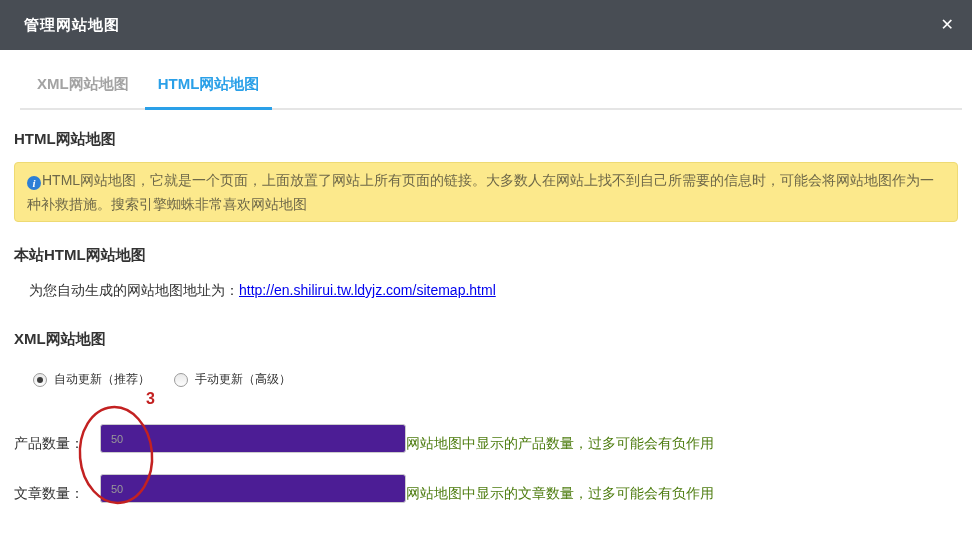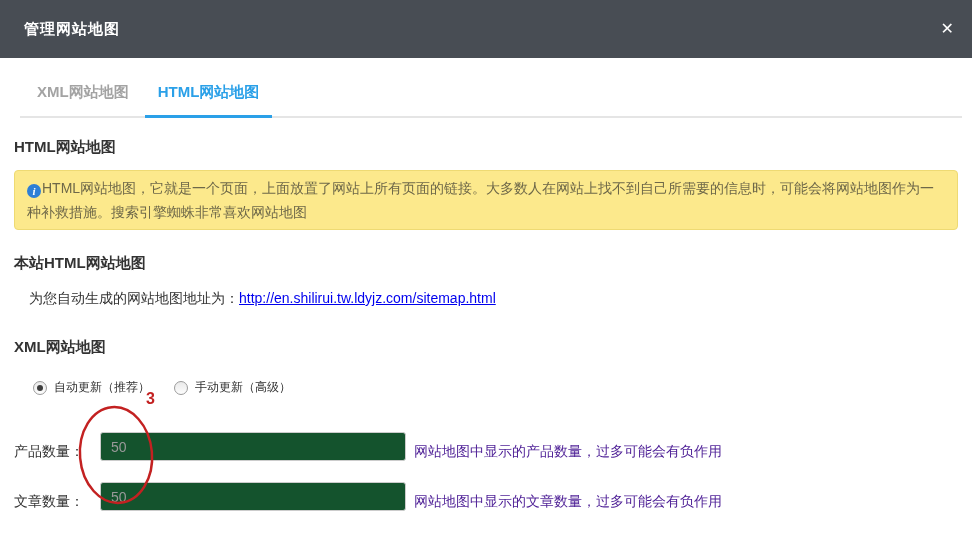--- a/index.html
+++ b/index.html
@@ -2,21 +2,21 @@
 <html><head>
 <meta charset="utf-8">
 <style>
   * { margin:0; padding:0; box-sizing:border-box; }
   html,body { width:972px; height:548px; }
   body { font-family:"Liberation Sans","DejaVu Sans",sans-serif; background:#fff; }
 
   .dialog { position:relative; width:972px; height:548px; background:#fff; overflow:hidden; }
 
   
-  .dialog-header { height:58px; background:#484d54; display:flex; align-items:center; padding:0 18px 0 24px; }
+  .dialog-header { height:50px; background:#484d54; display:flex; align-items:center; padding:0 18px 0 24px; }
   .dialog-title { color:#ffffff; font-size:15px; font-weight:bold; letter-spacing:1px; }
   .dialog-close { margin-left:auto; color:#ffffff; font-size:16px; line-height:1; cursor:pointer; font-weight:bold; }
 
   
   .tabbar { margin:0 10px 0 20px; border-bottom:2px solid #e5e5e5; display:flex; padding-top:25px; }
   .tab { padding:0 13px 13px; margin-bottom:-2px; font-size:15px; font-weight:bold; cursor:pointer; }
   .tab-inactive { color:#a3a3a3; margin-left:4px; }
   .tab-active { color:#2aa0e8; border-bottom:3px solid #2aa0e8; margin-left:3px; }
 
   .content { padding:0 14px; }
@@ -43,22 +43,22 @@
   .radio { width:14px; height:14px; border-radius:50%; border:1px solid #9b9b9b;
            background:linear-gradient(#e9e9e9,#fdfdfd); display:inline-block; margin-right:7px; position:relative; }
   .radio-checked::after { content:""; position:absolute; left:3px; top:3px; width:6px; height:6px;
                           border-radius:50%; background:#3c3c3c; }
 
   
   .form-rows { margin-top:36px; }
   .form-row { display:flex; align-items:flex-end; margin-bottom:21px; }
   .form-label { width:86px; font-size:14px; color:#333; flex:none; }
   .form-input { width:306px; height:29px; border:1px solid #ccc; border-radius:3px; padding:0 10px;
-                font-size:14px; color:#999; font-family:"Liberation Sans",sans-serif; background:#14532d; }
-  .form-desc { margin-left:8px; font-size:14px; color:#4c1d95; white-space:nowrap; }
+                font-size:11px; color:#999; font-family:"Liberation Sans",sans-serif; background:#4c1d95; }
+  .form-desc { font-size:14px; color:#4d7c0f; white-space:nowrap; }
 
   
   .annotation-layer { position:absolute; left:0; top:0; width:972px; height:548px; pointer-events:none; }
   .annotation-num { position:absolute; left:146px; top:390px; color:#c32121; font-size:16px; font-weight:bold; }
 </style>
 </head>
 <body>
 
 <div class="dialog">
 

